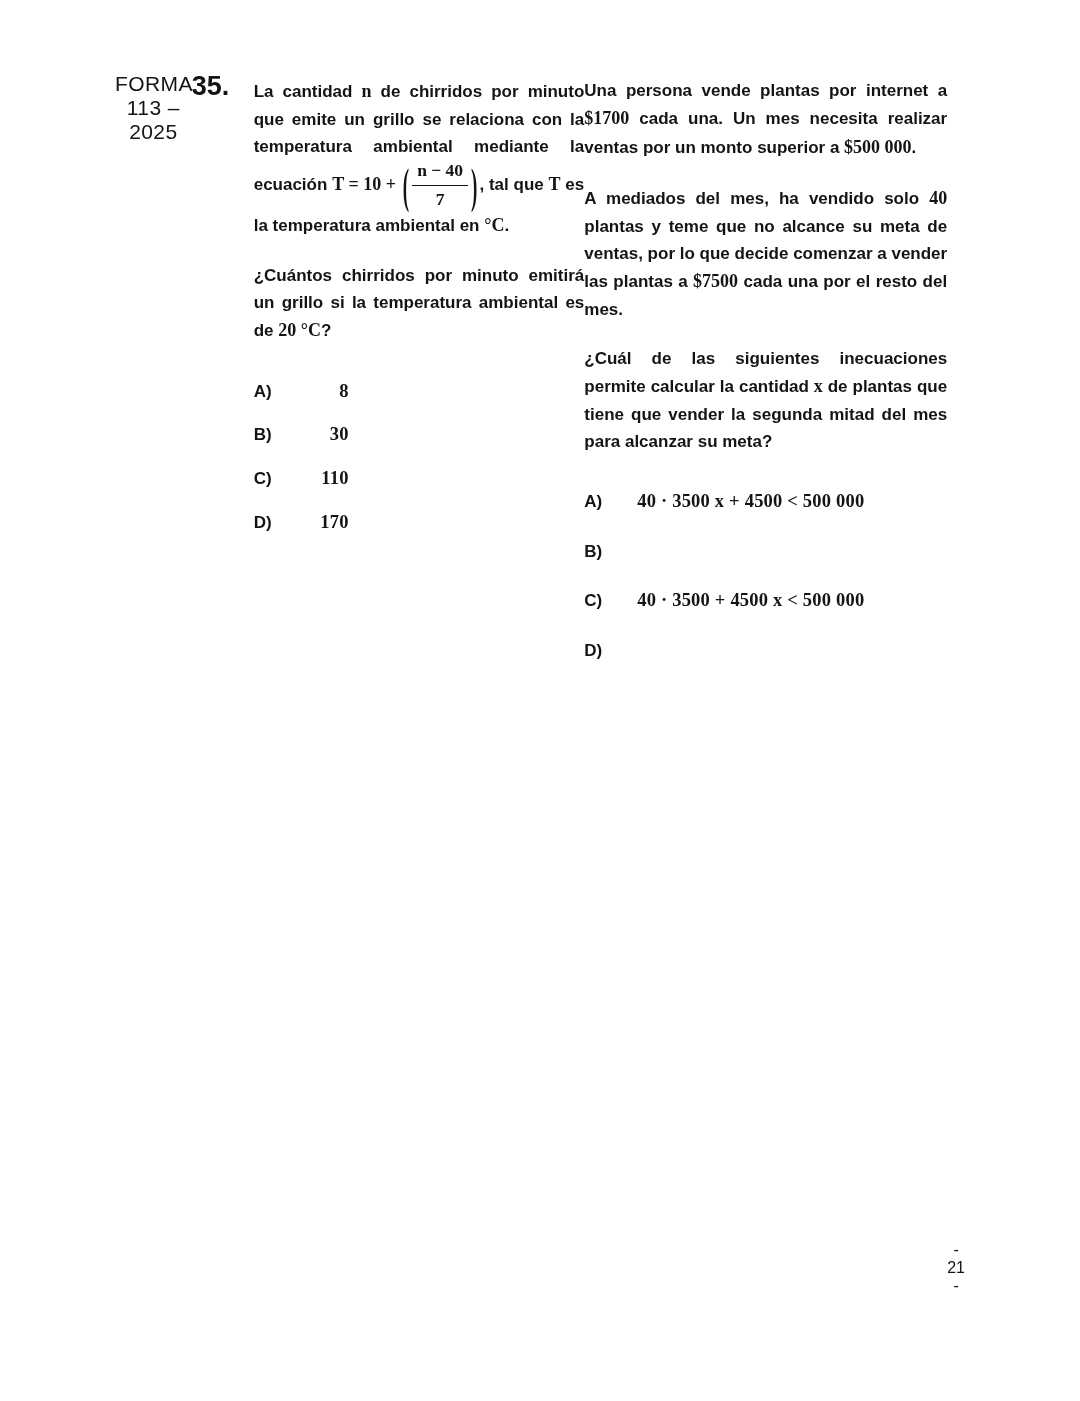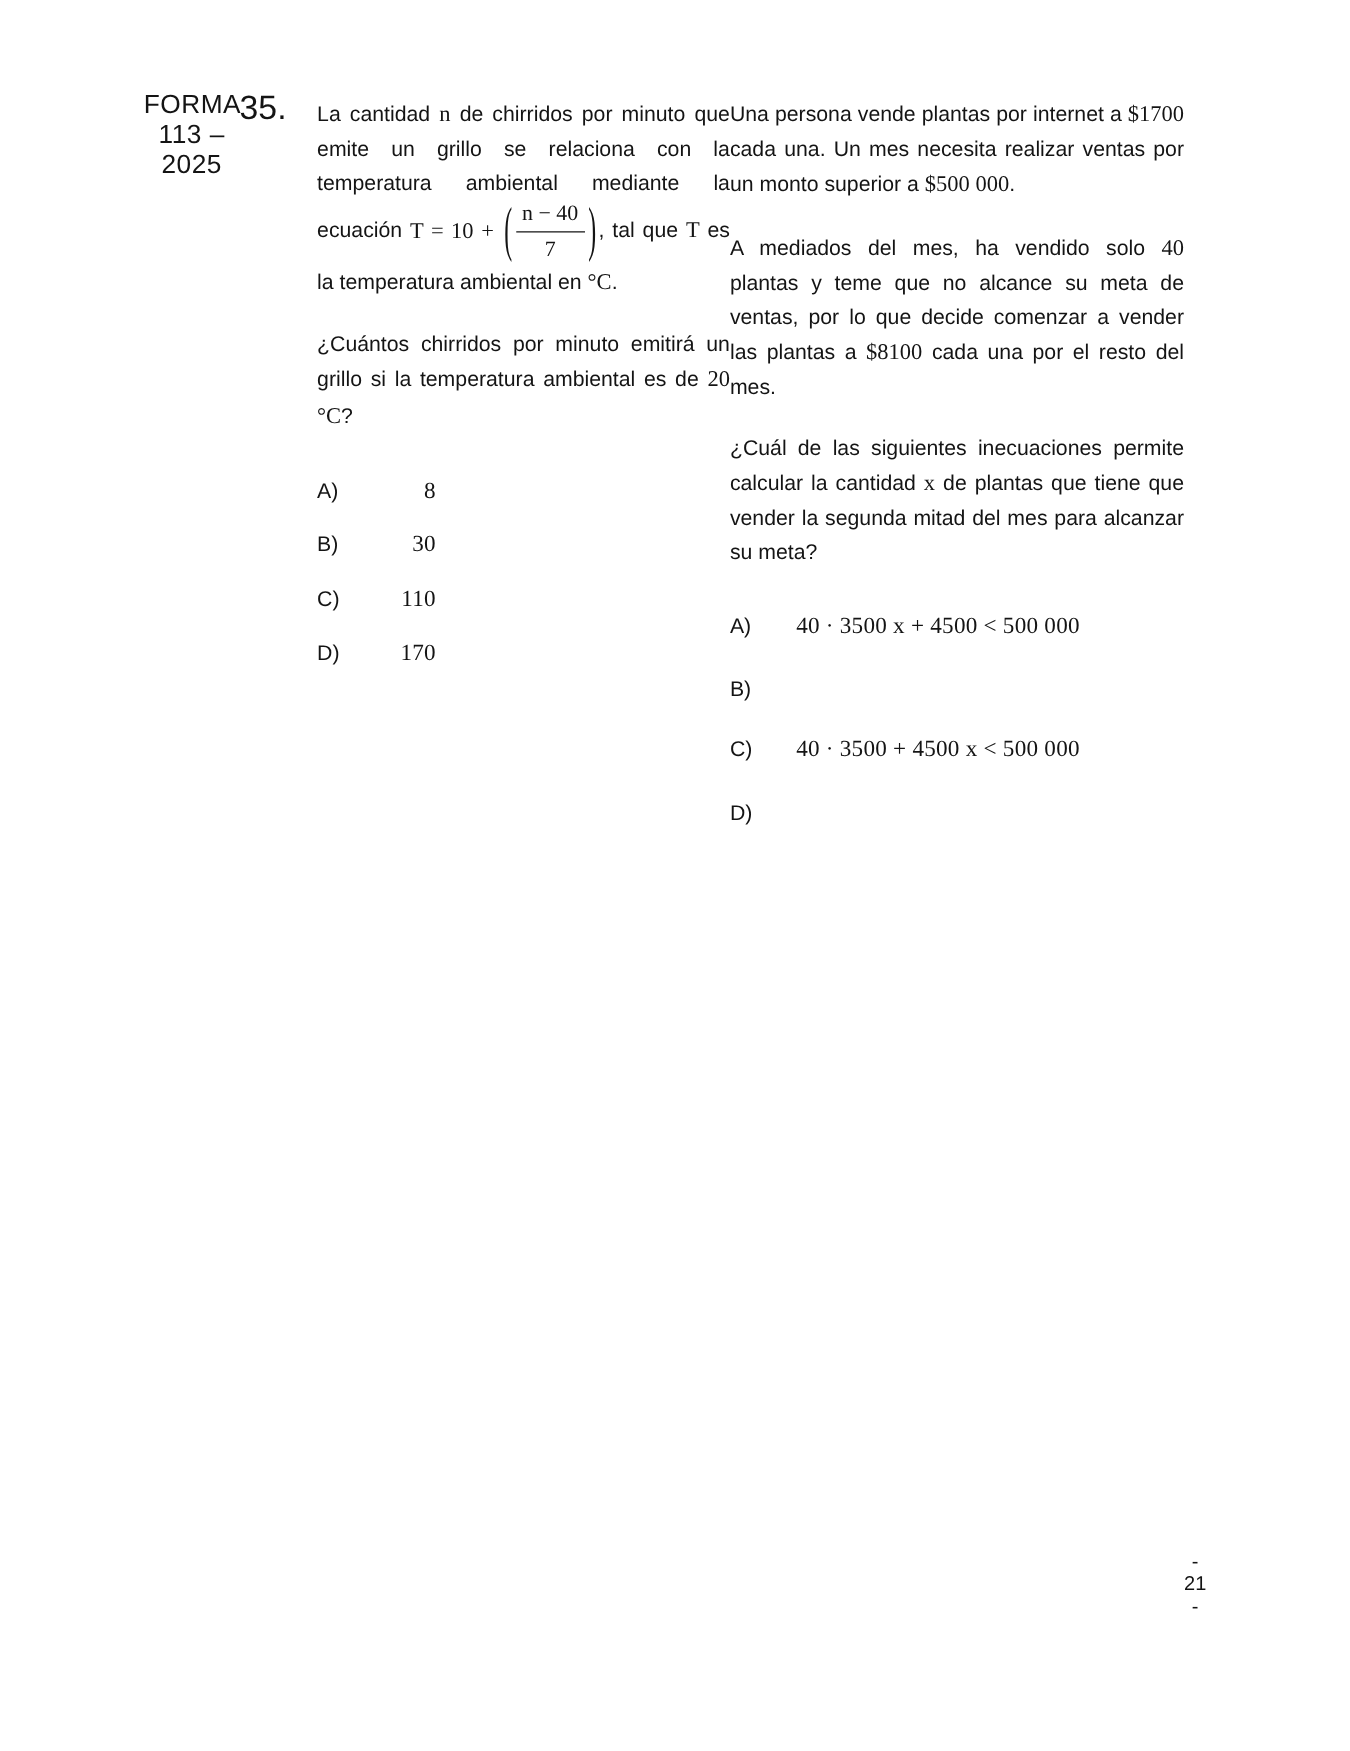--- a/index.html
+++ b/index.html
@@ -14,21 +14,21 @@
     display: flex;
     flex-direction: row;
     font-family: "Liberation Sans", sans-serif;
   }
   .header {
     text-align: center;
     font-size: 21px;
     letter-spacing: 0.4px;
     margin-bottom: 46px;
   }
-  .question { display: flex; }
+  .question { display: flex; font-weight: bold; }
   .q35 { margin-bottom: 168px; }
   .qnum {
     flex: none;
     width: 62px;
     font-size: 27px;
     line-height: 1.1;
   }
   .qbody {
     flex: 1;
     font-size: 17px;
@@ -148,21 +148,21 @@
         <span>Una persona vende plantas por internet a</span>
         <span class="serif">$1700</span>
         <span>cada una. Un mes necesita realizar ventas por un monto superior a</span>
         <span class="serif">$500 000</span><span>.</span>
       </p>
 
       <p class="para">
         <span>A mediados del mes, ha vendido solo</span>
         <span class="serif">40</span>
         <span>plantas y teme que no alcance su meta de ventas, por lo que decide comenzar a vender las plantas a</span>
-        <span class="serif">$8100</span>
+        <span class="serif">$7500</span>
         <span>cada una por el resto del mes.</span>
       </p>
 
       <p class="para">
         <span>¿Cuál de las siguientes inecuaciones permite calcular la cantidad</span>
         <span class="serif">x</span>
         <span>de plantas que tiene que vender la segunda mitad del mes para alcanzar su meta?</span>
       </p>
 
       <div class="options">

